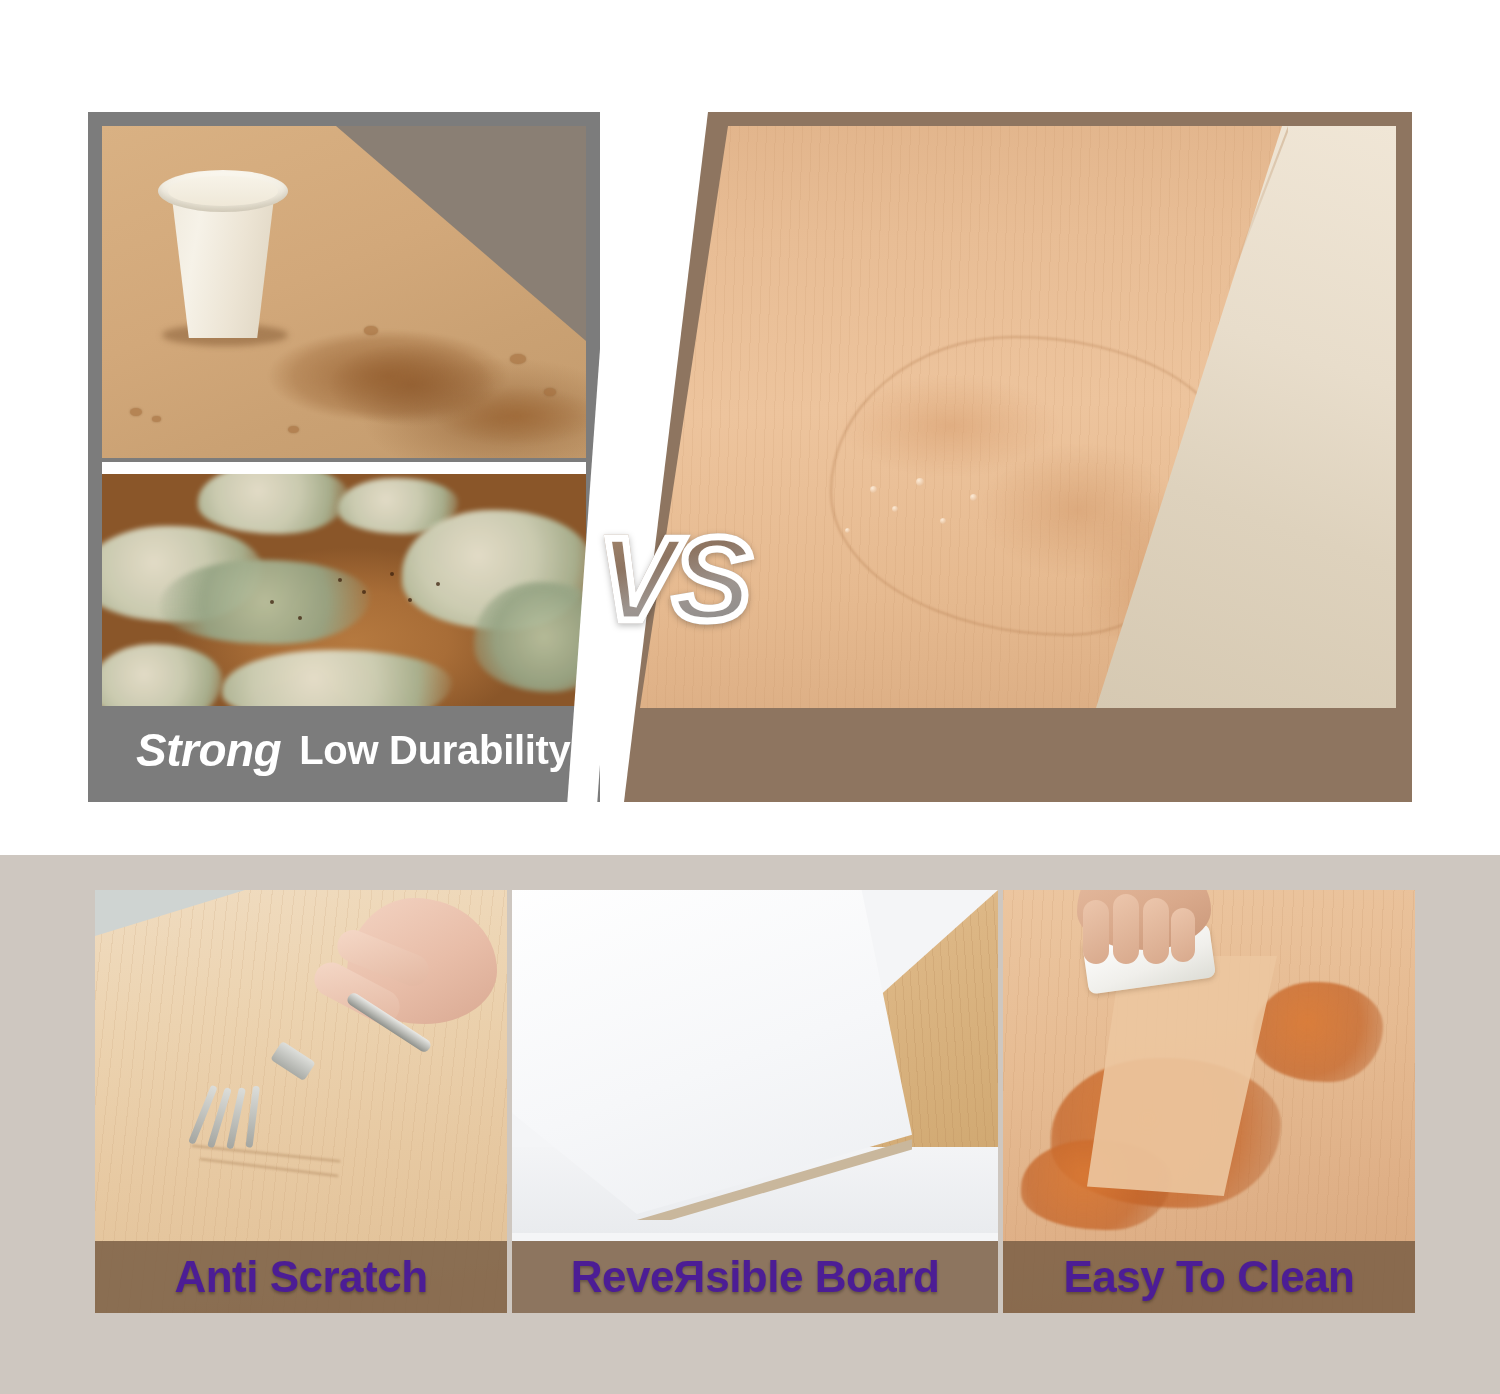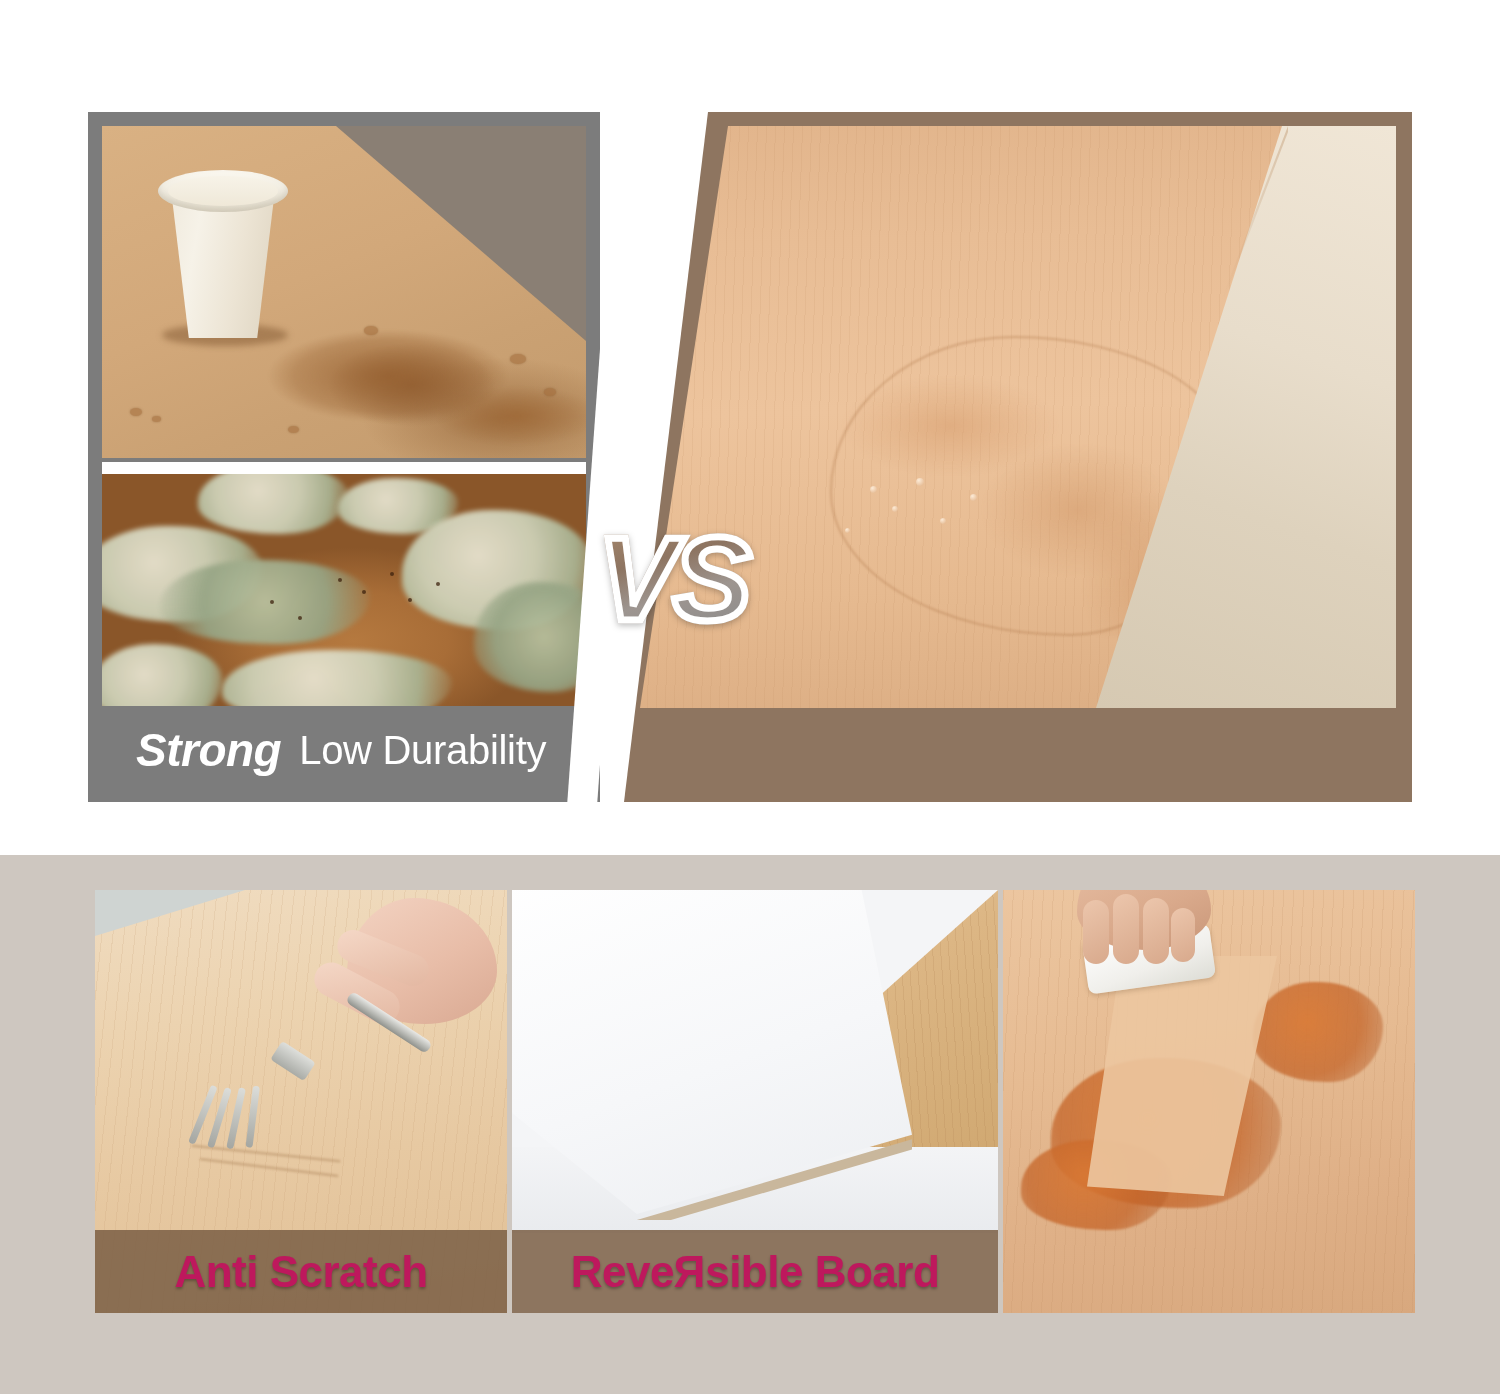--- a/index.html
+++ b/index.html
@@ -110,21 +110,21 @@
   }
   .speck{ position:absolute; width:4px; height:4px; border-radius:50%;
     background:rgba(60,34,14,.75); }
 
   .pl-label{
     position:absolute; left:14px; top:600px; width:484px; height:76px;
     display:flex; align-items:center; padding-left:34px;
     background:#7c7c7c; color:#ffffff; white-space:nowrap;
   }
   .lbl-strong{ font-size:46px; font-weight:bold; font-style:italic; letter-spacing:-.5px; }
-  .lbl-light { font-size:40px; font-weight:normal; margin-left:18px; letter-spacing:-.3px; }
+  .lbl-light { font-size:40px; font-weight:bold; margin-left:18px; letter-spacing:-.3px; }
 
   
   .panel-right{
     position:absolute; left:600px; top:12px; width:812px; height:690px;
     background:#8e7560;
     -webkit-clip-path: polygon(108px 0, 100% 0, 100% 100%, 24px 100%);
     clip-path: polygon(108px 0, 100% 0, 100% 100%, 24px 100%);
   }
   .pr-photo{
     position:absolute; left:40px; top:14px; width:756px; height:582px;
@@ -204,24 +204,24 @@
   }
   .feat{
     position:absolute; top:35px; height:423px; overflow:hidden;
     background:#dcd5cc;
   }
   .f1{ left:95px;  width:412px; }
   .f2{ left:512px; width:486px;padding-left:30px; }
   .f3{ left:1003px;width:412px; }
 
   .feat-cap{
-    position:absolute; left:0; right:0; bottom:0; height:83px;
+    position:absolute; left:0; right:0; bottom:0; height:72px;
     display:flex; align-items:center; justify-content:center;
     background:rgba(124,96,70,.86);
-    color:#be185d; font-size:44px; font-weight:bold; letter-spacing:-.5px;
+    color:#4c1d95; font-size:44px; font-weight:bold; letter-spacing:-.5px;
     white-space:nowrap;
     text-shadow:0 2px 3px rgba(0,0,0,.28);
   }
   .rev-r{ display:inline-block; transform:scaleX(-1); }
 
   
   .f1-bg{ position:absolute; inset:0;
     background:linear-gradient(172deg,#f0dcc0 0%,#ecd3b0 30%,#e7c9a2 62%,#e0bf95 100%);
   }
   .f1-grain{ position:absolute; inset:0;
@@ -401,16 +401,17 @@
       <div class="sauce" style="left:48px;top:168px;width:230px;height:150px;"></div>
       <div class="sauce" style="left:250px;top:92px;width:130px;height:100px;"></div>
       <div class="sauce" style="left:18px;top:250px;width:150px;height:90px;"></div>
       <div class="wipe" style="left:84px;top:66px;width:190px;height:240px;background:rgba(236,198,160,.9);-webkit-clip-path:polygon(18% 0,100% 0,72% 100%,0 96%);clip-path:polygon(18% 0,100% 0,72% 100%,0 96%);"></div>
       <div class="cloth" style="left:82px;top:42px;"></div>
       <div class="f3-hand" style="left:74px;top:-40px;width:134px;height:100px;"></div>
       <div class="f3-finger" style="left:80px;top:10px;width:26px;height:64px;"></div>
       <div class="f3-finger" style="left:110px;top:4px;width:26px;height:70px;"></div>
       <div class="f3-finger" style="left:140px;top:8px;width:26px;height:66px;"></div>
       <div class="f3-finger" style="left:168px;top:18px;width:24px;height:54px;"></div>
+      <div class="feat-cap">Easy To Clean</div>
     </div>
 
   </div>
 </div>
 
 </body></html>

